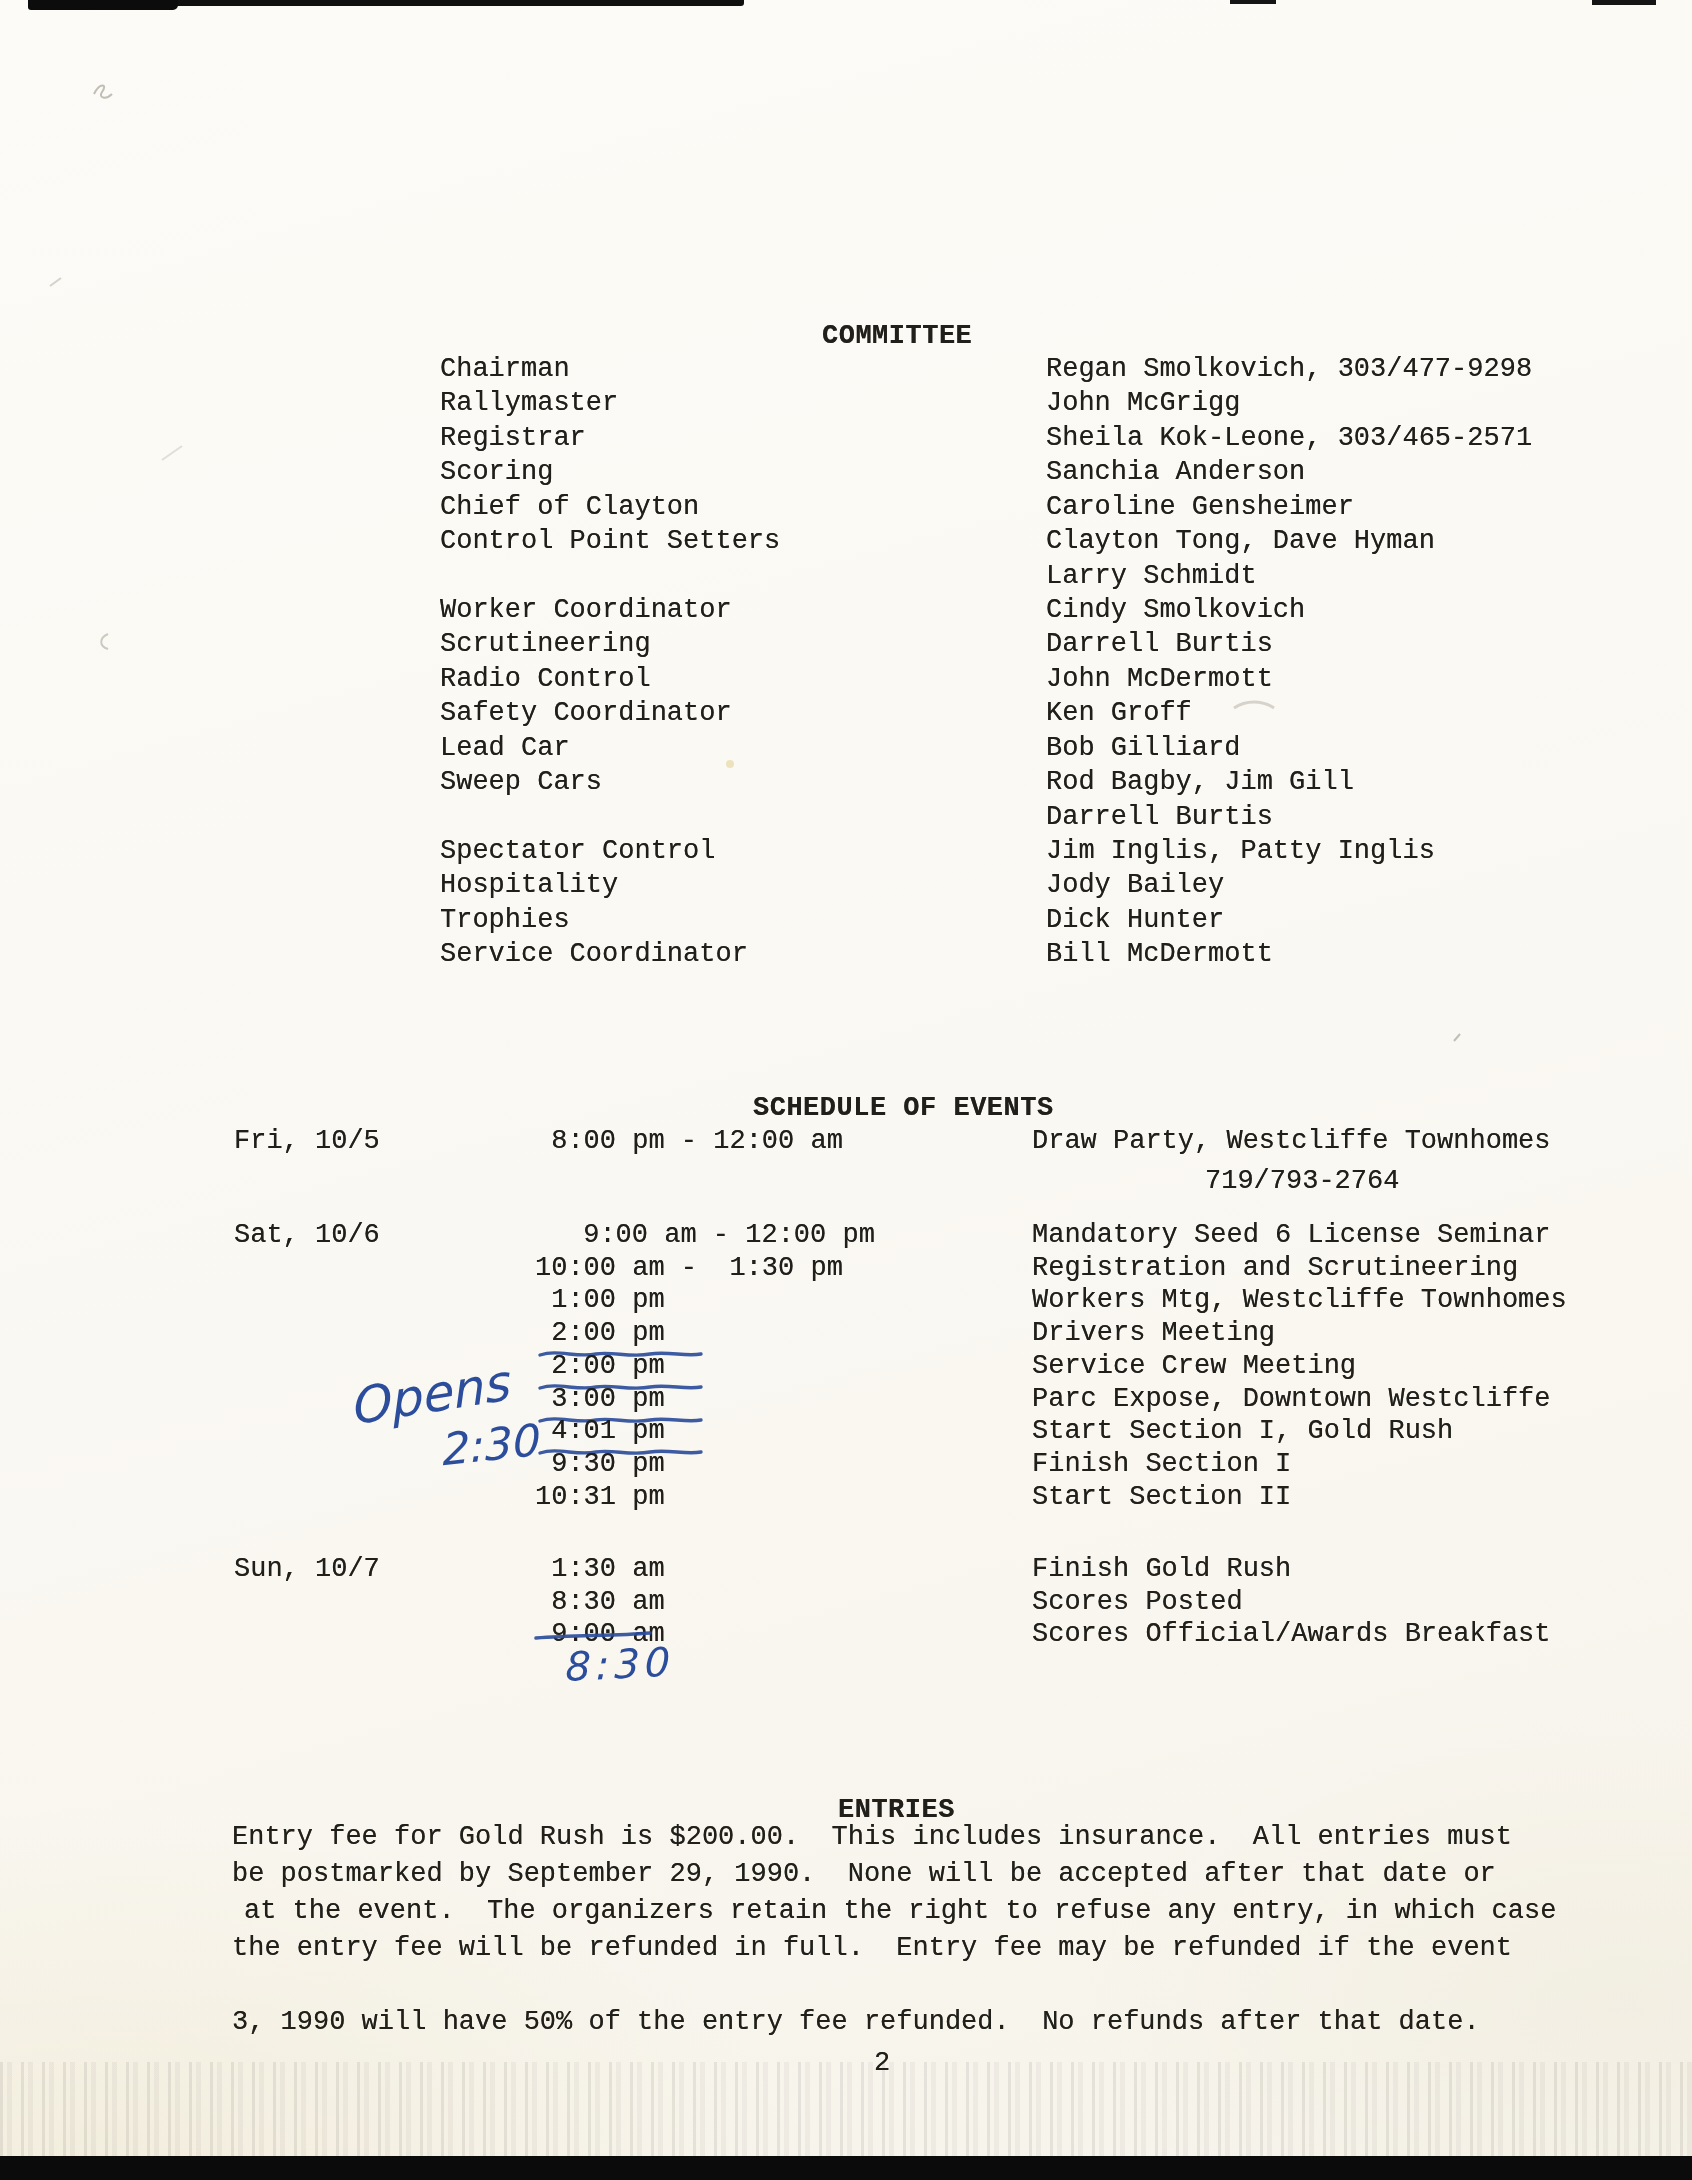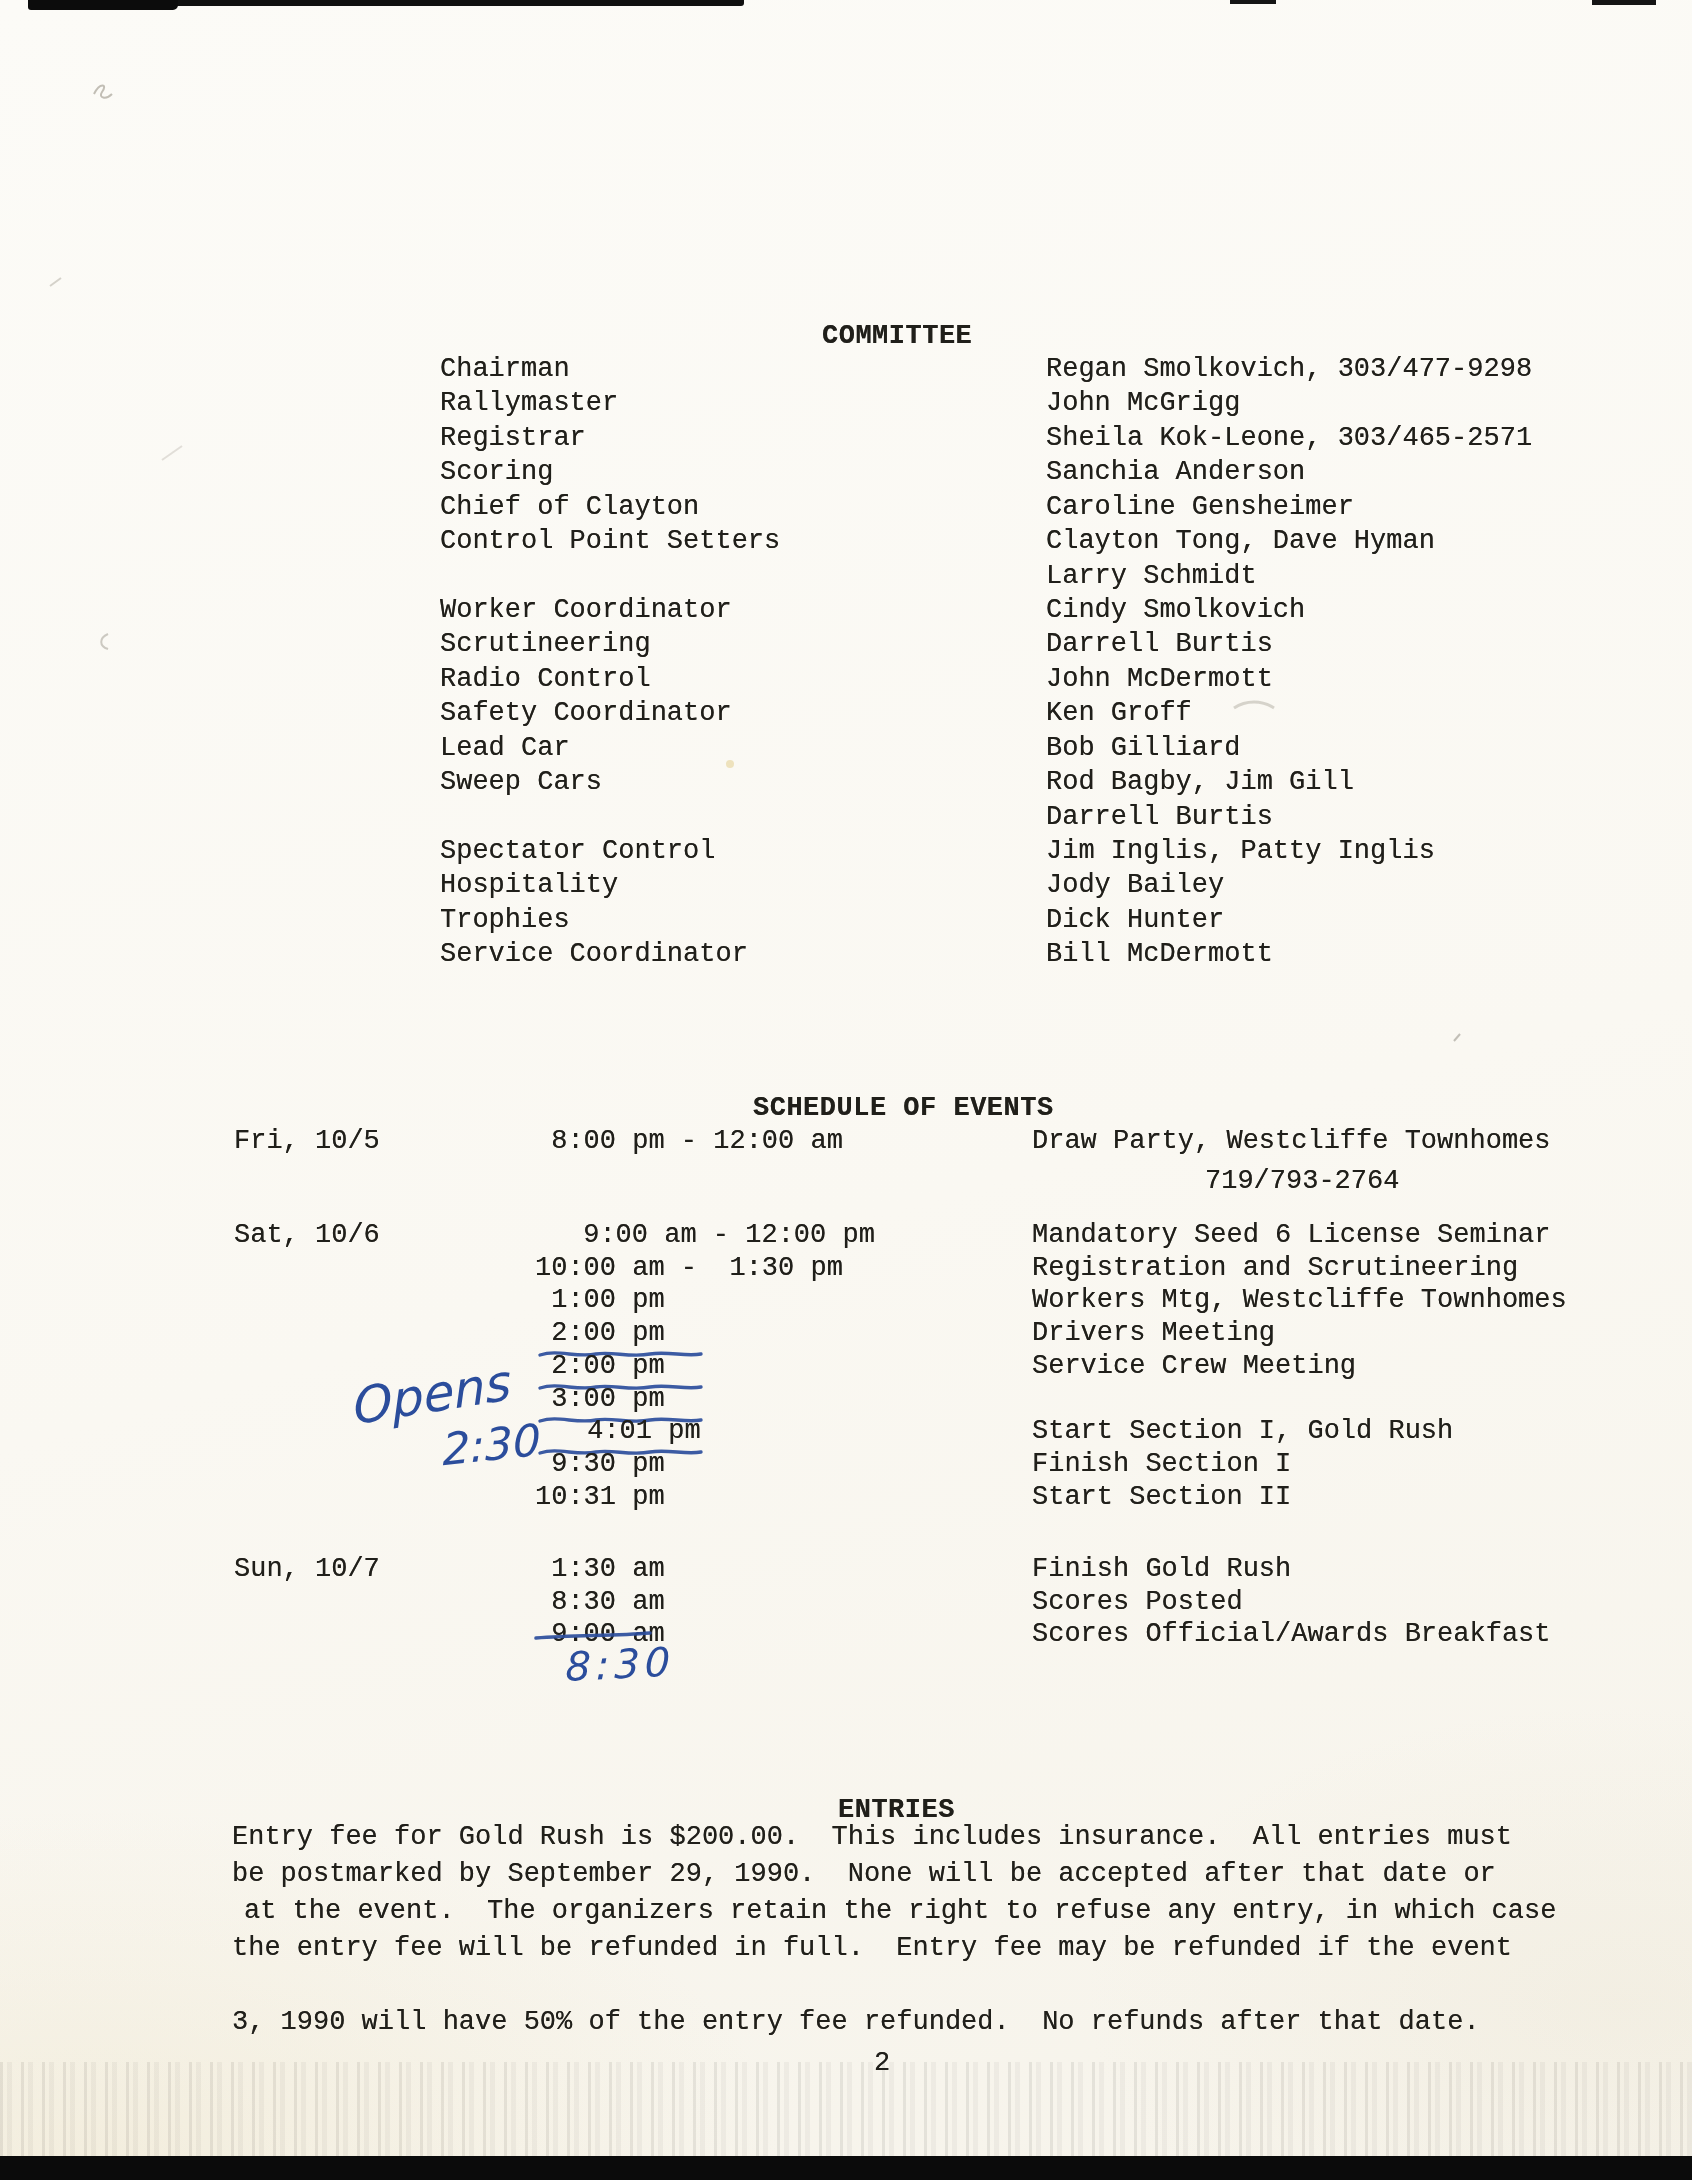--- a/index.html
+++ b/index.html
@@ -118,24 +118,25 @@
     <div class="t" style="left: 1032px; top: 1318.1px;">Drivers Meeting</div>
     <svg class="pen" width="166" height="16" style="left: 538px; top: 1346.1px;">
       <path d="M2,9 C 20,3 38,12 58,8 C 74,5 92,12 112,8 C 130,5 148,11 163,8" stroke="#2b4d9c" stroke-width="3.4" fill="none" stroke-linecap="round" opacity=".92"></path>
     </svg>
     <div class="t" style="left: 535px; top: 1350.8px;"> 2:00 pm</div>
     <div class="t" style="left: 1032px; top: 1350.8px;">Service Crew Meeting</div>
     <svg class="pen" width="166" height="16" style="left: 538px; top: 1378.8px;">
       <path d="M2,9 C 20,3 38,12 58,8 C 74,5 92,12 112,8 C 130,5 148,11 163,8" stroke="#2b4d9c" stroke-width="3.4" fill="none" stroke-linecap="round" opacity=".92"></path>
     </svg>
     <div class="t" style="left: 535px; top: 1383.5px;"> 3:00 pm</div>
+    <div class="t" style="left: 1032px; top: 1383.5px;">Parc Expose, Downtown Westcliffe</div>
     <svg class="pen" width="166" height="16" style="left: 538px; top: 1411.5px;">
       <path d="M2,9 C 20,3 38,12 58,8 C 74,5 92,12 112,8 C 130,5 148,11 163,8" stroke="#2b4d9c" stroke-width="3.4" fill="none" stroke-linecap="round" opacity=".92"></path>
     </svg>
-    <div class="t" style="left: 535px; top: 1416.2px; padding-left: 36px;"> 4:01 pm</div>
+    <div class="t" style="left: 535px; top: 1416.2px;"> 4:01 pm</div>
     <div class="t" style="left: 1032px; top: 1416.2px;">Start Section I, Gold Rush</div>
     <svg class="pen" width="166" height="16" style="left: 538px; top: 1444.2px;">
       <path d="M2,9 C 20,3 38,12 58,8 C 74,5 92,12 112,8 C 130,5 148,11 163,8" stroke="#2b4d9c" stroke-width="3.4" fill="none" stroke-linecap="round" opacity=".92"></path>
     </svg>
     <div class="t" style="left: 535px; top: 1448.9px;"> 9:30 pm</div>
     <div class="t" style="left: 1032px; top: 1448.9px;">Finish Section I</div>
     <div class="t" style="left: 535px; top: 1481.6px;">10:31 pm</div>
     <div class="t" style="left: 1032px; top: 1481.6px;">Start Section II</div>
     <div class="t" style="left: 234px; top: 1554px;">Sun, 10/7</div>
     <div class="t" style="left: 535px; top: 1554px;"> 1:30 am</div>

